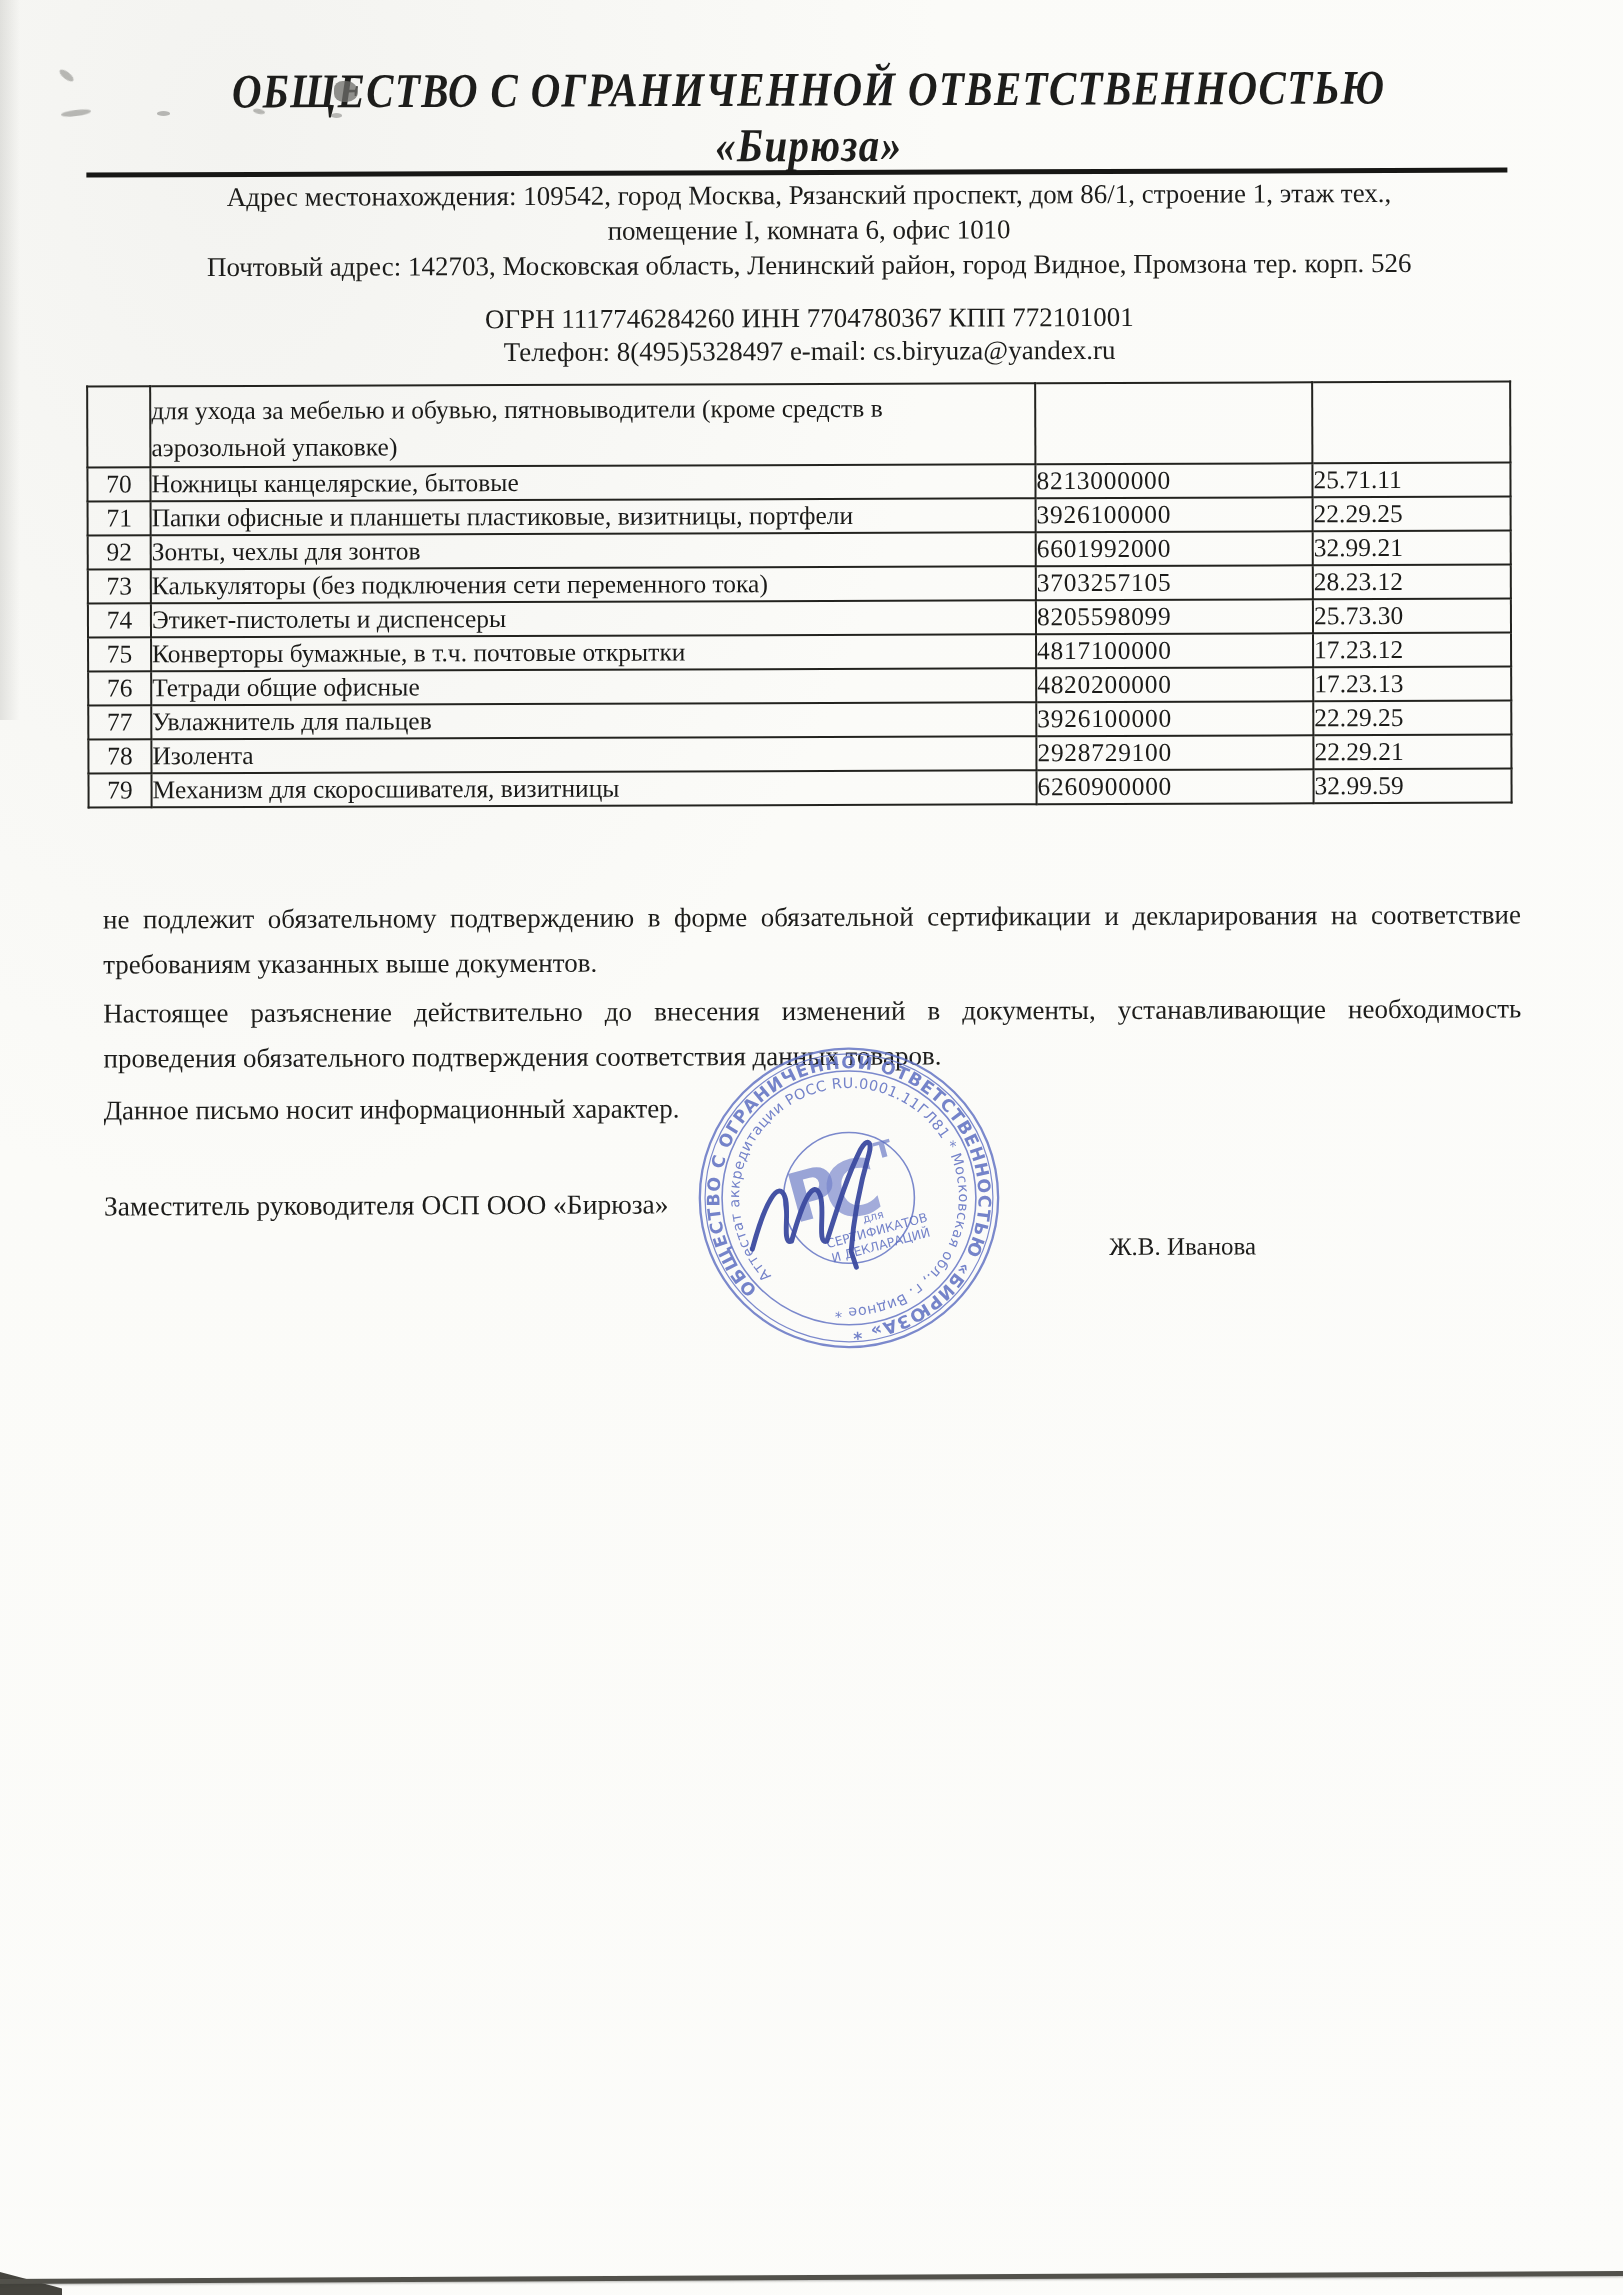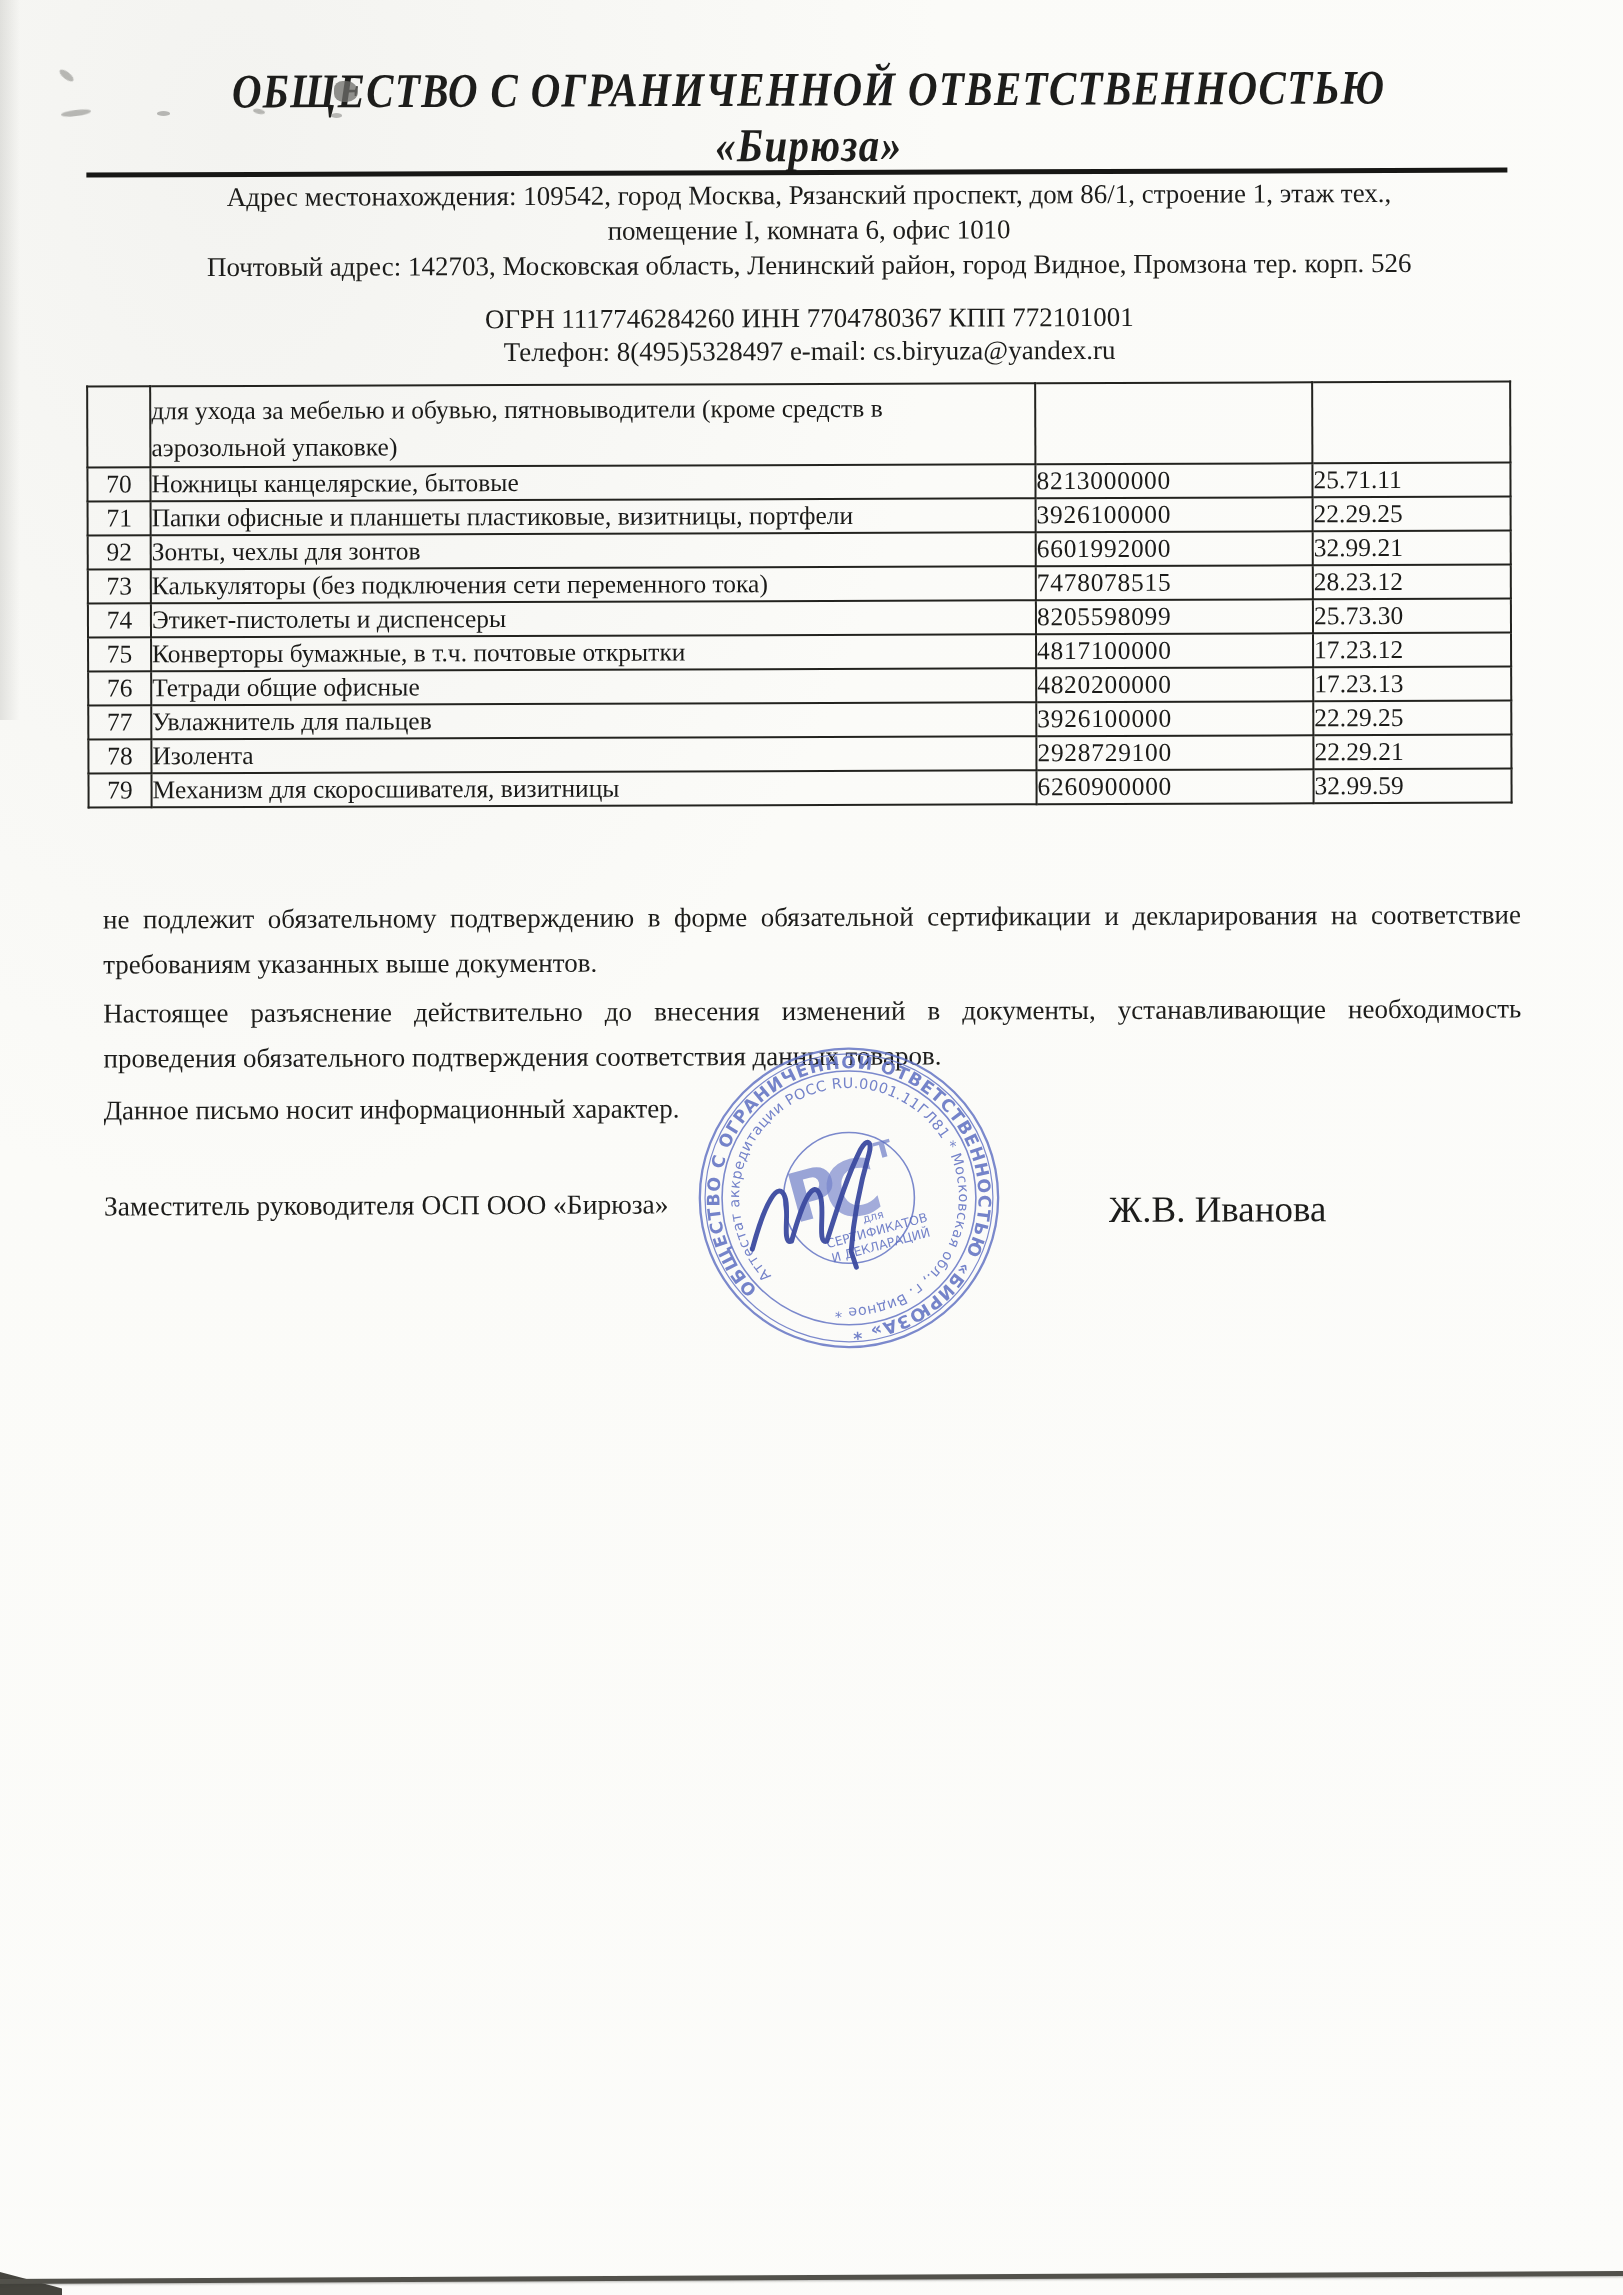--- a/index.html
+++ b/index.html
@@ -43,21 +43,21 @@
   tr.row-std{height:34px;}
   tr.row-tall td.c-desc{vertical-align:top;padding-top:5.2px;line-height:37px;}
 
   
   .para{position:absolute;left:103px;width:1418px;font-size:27px;line-height:45px;}
   .jline{text-align:justify;text-align-last:justify;}
   .p1{top:895px;}
   .p2{top:989px;}
   .p3{top:1086px;}
   .sig-title{position:absolute;left:103px;top:1188px;font-size:27.5px;white-space:nowrap;}
-  .sig-name{position:absolute;left:1108px;top:1189px;font-size:37px;white-space:nowrap;}
+  .sig-name{position:absolute;left:1108px;top:1234px;font-size:25px;white-space:nowrap;}
 
   
   .stamp{position:absolute;left:691px;top:1041px;width:314px;height:314px;}
   .stamp text{font-family:"DejaVu Sans", sans-serif;}
 
   
   .smudge{position:absolute;background:#8e8e8a;opacity:.6;border-radius:50%;filter:blur(0.7px);}
   .sm1{left:58px;top:72px;width:17px;height:7.2px;transform:rotate(38deg);}
   .sm2{left:61px;top:110px;width:30px;height:5.9px;transform:rotate(-7deg);}
   .sm3{left:157px;top:111px;width:13px;height:4.6px;}
@@ -120,21 +120,21 @@
         </tr>
         <tr class="row-std">
           <td class="c-num">92</td>
           <td class="c-desc">Зонты, чехлы для зонтов</td>
           <td class="c-code">6601992000</td>
           <td class="c-okpd">32.99.21</td>
         </tr>
         <tr class="row-std">
           <td class="c-num">73</td>
           <td class="c-desc">Калькуляторы (без подключения сети переменного тока)</td>
-          <td class="c-code">7478078515</td>
+          <td class="c-code">3703257105</td>
           <td class="c-okpd">28.23.12</td>
         </tr>
         <tr class="row-std">
           <td class="c-num">74</td>
           <td class="c-desc">Этикет-пистолеты и диспенсеры</td>
           <td class="c-code">8205598099</td>
           <td class="c-okpd">25.73.30</td>
         </tr>
         <tr class="row-std">
           <td class="c-num">75</td>

